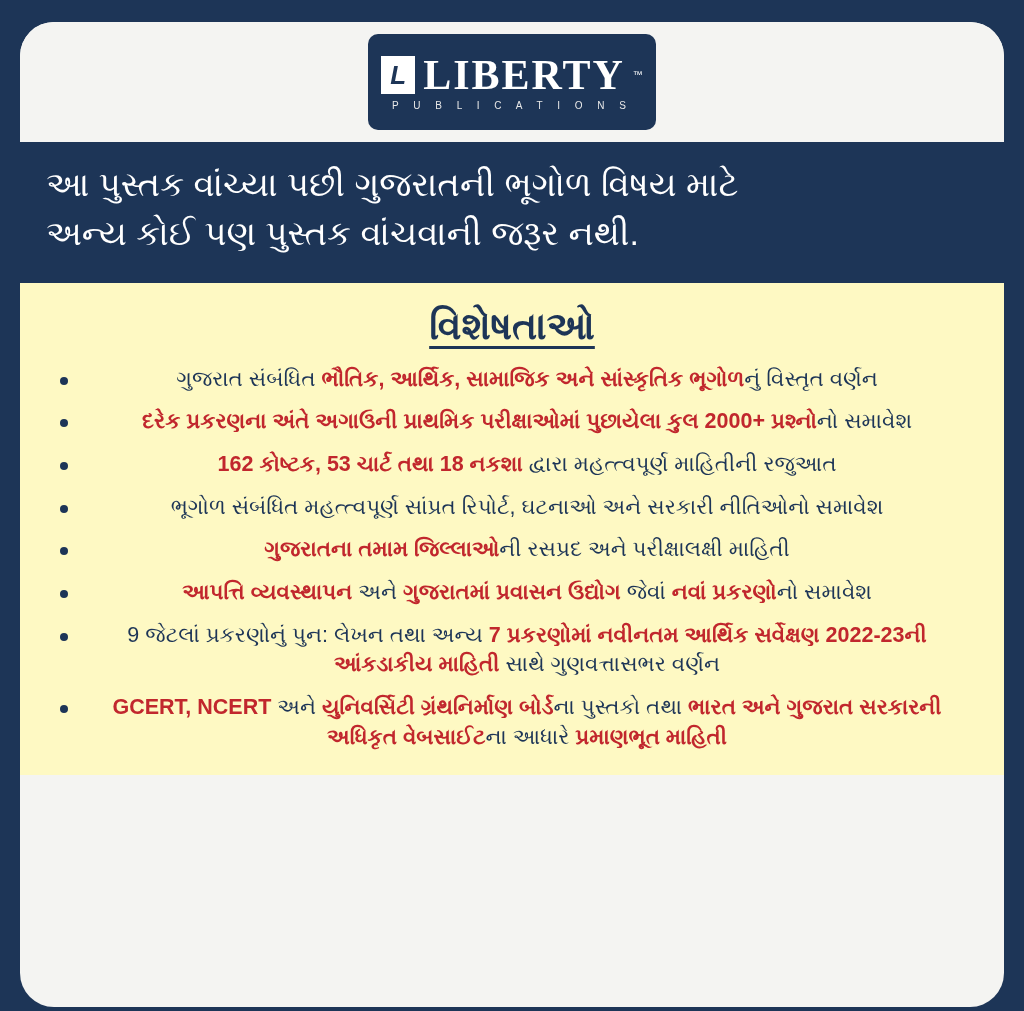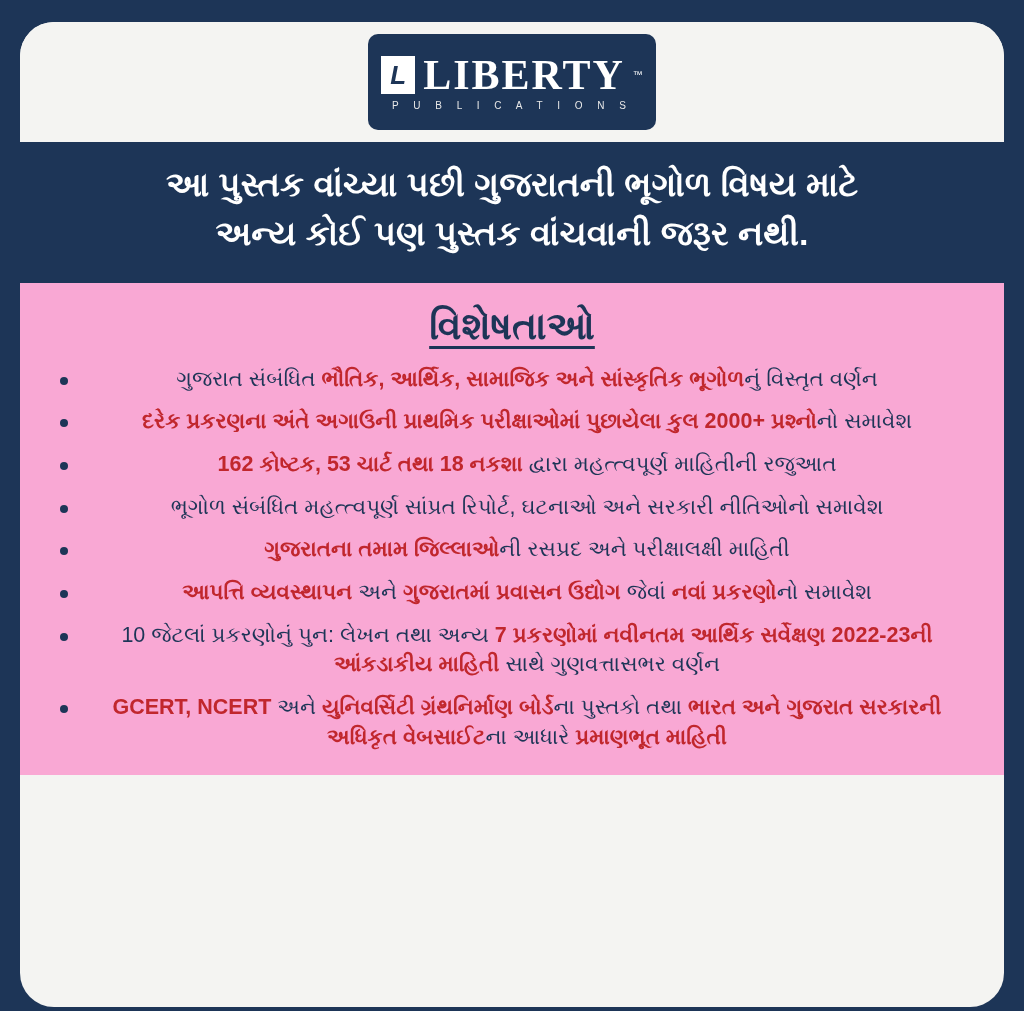--- a/index.html
+++ b/index.html
@@ -110,34 +110,33 @@
     border-top: 1px solid rgba(255,255,255,0.55);
     padding-top: 4px;
     width: 240px;
     text-align: center;
   }
 
   
   .headline {
     background: #1d3557;
     color: #ffffff;
-    text-align: center;
     padding: 18px 26px 24px 26px;
     font-size: 34px;
     line-height: 1.45;
-    font-weight: bold;
+    font-weight: normal;
   }
 
   .headline .line {
     display: block;
   }
 
   
   .features {
-    background: #f9a8d4;
+    background: #fef9c3;
     padding: 22px 30px 10px 30px;
   }
 
   .features-title {
     text-align: center;
     color: #1d3557;
     font-size: 38px;
     font-weight: bold;
     text-decoration: underline;
     text-underline-offset: 7px;
@@ -207,19 +206,19 @@
 
     <div class="features">
       <div class="features-title">વિશેષતાઓ</div>
       <ul class="feature-list" id="feature-list">
           <li><span class="plain">ગુજરાત સંબંધિત </span><span class="hl">ભૌતિક, આર્થિક, સામાજિક અને સાંસ્કૃતિક ભૂગોળ</span><span class="plain">નું વિસ્તૃત વર્ણન</span></li>
           <li><span class="hl">દરેક પ્રકરણના અંતે અગાઉની પ્રાથમિક પરીક્ષાઓમાં પુછાયેલા કુલ 2000+ પ્રશ્નો</span><span class="plain">નો સમાવેશ</span></li>
           <li><span class="hl">162 કોષ્ટક, 53 ચાર્ટ તથા 18 નકશા</span><span class="plain"> દ્વારા મહત્ત્વપૂર્ણ માહિતીની રજુઆત</span></li>
           <li><span class="plain">ભૂગોળ સંબંધિત મહત્ત્વપૂર્ણ સાંપ્રત રિપોર્ટ, ઘટનાઓ અને સરકારી નીતિઓનો સમાવેશ</span></li>
           <li><span class="hl">ગુજરાતના તમામ જિલ્લાઓ</span><span class="plain">ની રસપ્રદ અને પરીક્ષાલક્ષી માહિતી</span></li>
           <li><span class="hl">આપત્તિ વ્યવસ્થાપન</span><span class="plain"> અને </span><span class="hl">ગુજરાતમાં પ્રવાસન ઉદ્યોગ</span><span class="plain"> જેવાં </span><span class="hl">નવાં પ્રકરણો</span><span class="plain">નો સમાવેશ</span></li>
-          <li><span class="plain">10 જેટલાં પ્રકરણોનું પુન: લેખન તથા અન્ય </span><span class="hl">7 પ્રકરણોમાં નવીનતમ આર્થિક સર્વેક્ષણ 2022-23ની આંકડાકીય માહિતી</span><span class="plain"> સાથે ગુણવત્તાસભર વર્ણન</span></li>
+          <li><span class="plain">9 જેટલાં પ્રકરણોનું પુન: લેખન તથા અન્ય </span><span class="hl">7 પ્રકરણોમાં નવીનતમ આર્થિક સર્વેક્ષણ 2022-23ની આંકડાકીય માહિતી</span><span class="plain"> સાથે ગુણવત્તાસભર વર્ણન</span></li>
           <li><span class="hl">GCERT, NCERT</span><span class="plain"> અને </span><span class="hl">યુનિવર્સિટી ગ્રંથનિર્માણ બોર્ડ</span><span class="plain">ના પુસ્તકો તથા </span><span class="hl">ભારત અને ગુજરાત સરકારની અધિકૃત વેબસાઈટ</span><span class="plain">ના આધારે </span><span class="hl">પ્રમાણભૂત માહિતી</span></li>
         </ul>
     </div>
 
   </div>
 </div>
 
 </body></html>

